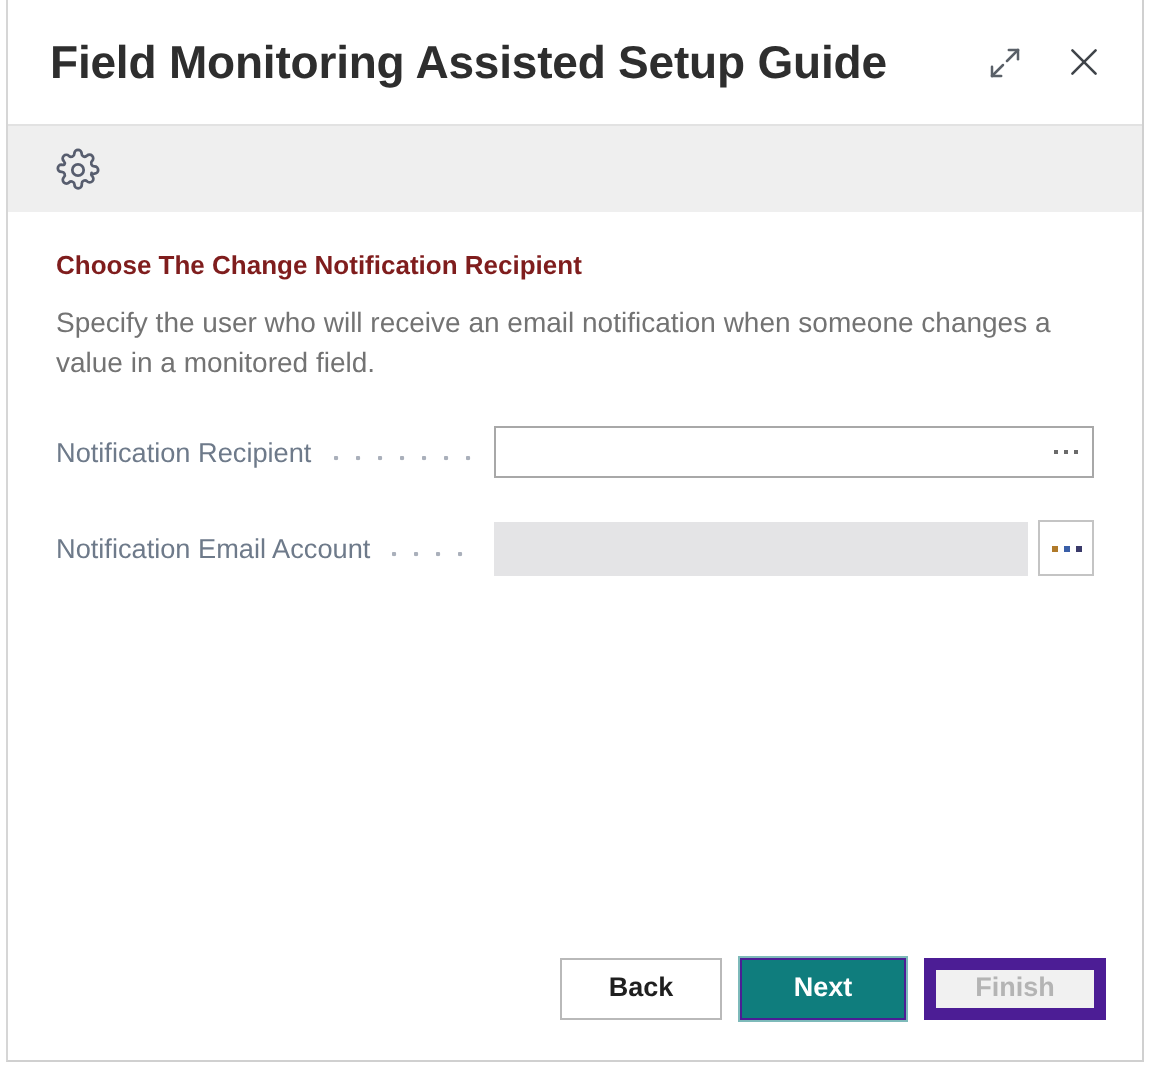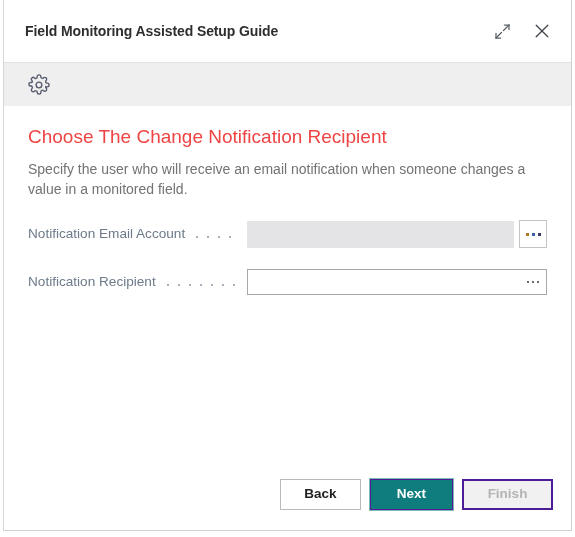--- a/index.html
+++ b/index.html
@@ -36,21 +36,21 @@
     height: 62px;
     flex: 0 0 62px;
     background: #ffffff;
     display: flex;
     align-items: center;
     padding: 0 16px 0 21px;
     box-sizing: border-box;
     position: relative;
   }
   .title-text {
-    font-size: 14px;
+    font-size: 23px;
     font-weight: 600;
     color: #2e2e2e;
     letter-spacing: -0.1px;
     white-space: nowrap;
     line-height: 1;
   }
   .titlebar-actions {
     margin-left: auto;
     display: flex;
     align-items: center;
@@ -94,23 +94,23 @@
   
   .content {
     flex: 1 1 auto;
     background: #ffffff;
     padding: 19px 24px 0 24px;
     box-sizing: border-box;
     position: relative;
   }
 
   .section-heading {
-    font-size: 19px;
-    font-weight: normal;
-    color: #ef4444;
+    font-size: 13px;
+    font-weight: bold;
+    color: #7f1d1d;
     margin: 0 0 9px 0;
     line-height: 1.3;
   }
   .section-desc {
     font-size: 14px;
     color: #737373;
     line-height: 1.45;
     margin: 0 0 22px 0;
     max-width: 505px;
   }
@@ -265,21 +265,21 @@
   .btn-next {
     background: #0f7d7d;
     border: 1px solid #4c1d95;
     outline: 1px solid #7ebaba;
     color: #ffffff;
     font-weight: bold;
     width: 83px;
   }
   .btn-finish {
     background: #f1f1f1;
-    border: 2px solid #4c1d95;
+    border: 6px solid #4c1d95;
     color: #b4b4b4;
     font-weight: bold;
     width: 91px;
     cursor: default;
   }
 </style>
 </head>
 <body>
 
 <div class="dialog">
@@ -313,50 +313,50 @@
         <path d="M19.4 13.5a1.65 1.65 0 0 0 .33 1.82l.06.06a2 2 0 1 1-2.83 2.83l-.06-.06a1.65 1.65 0 0 0-1.82-.33 1.65 1.65 0 0 0-1 1.51V20a2 2 0 1 1-4 0v-.09A1.65 1.65 0 0 0 9 18.4a1.65 1.65 0 0 0-1.82.33l-.06.06a2 2 0 1 1-2.83-2.83l.06-.06a1.65 1.65 0 0 0 .33-1.82 1.65 1.65 0 0 0-1.51-1H3a2 2 0 1 1 0-4h.09A1.65 1.65 0 0 0 4.6 9a1.65 1.65 0 0 0-.33-1.82l-.06-.06a2 2 0 1 1 2.83-2.83l.06.06a1.65 1.65 0 0 0 1.82.33H9a1.65 1.65 0 0 0 1-1.51V3a2 2 0 1 1 4 0v.09a1.65 1.65 0 0 0 1 1.51 1.65 1.65 0 0 0 1.82-.33l.06-.06a2 2 0 1 1 2.83 2.83l-.06.06a1.65 1.65 0 0 0-.33 1.82V9a1.65 1.65 0 0 0 1.51 1H21a2 2 0 1 1 0 4h-.09a1.65 1.65 0 0 0-1.51 1z"></path>
       </svg>
     </div>
   </div>
 
   <div class="content">
     <div class="section-heading">Choose The Change Notification Recipient</div>
     <div class="section-desc">Specify the user who will receive an email notification when someone changes a value in a monitored field.</div>
 
     <div class="field-row">
-      <div class="field-label">Notification Email Account</div>
-      <div class="leader"></div>
-      <div class="field-ctrl-wrap">
-        <div class="disabled-field"></div>
-        <button class="ellipsis-btn">
-          <span class="dots-btn">
-              <i></i>
-              <i></i>
-              <i></i>
-            </span>
-        </button>
-      </div>
-    </div>
-
-    <div class="field-row">
       <div class="field-label">Notification Recipient</div>
       <div class="leader"></div>
       <div class="field-ctrl-wrap">
         <div class="input-box">
           <input type="text" value="" placeholder="" style="">
           <span class="inline-ellipsis">
             <span class="dots-inline">
                 <i></i>
                 <i></i>
                 <i></i>
               </span>
           </span>
         </div>
       </div>
     </div>
+
+    <div class="field-row">
+      <div class="field-label">Notification Email Account</div>
+      <div class="leader"></div>
+      <div class="field-ctrl-wrap">
+        <div class="disabled-field"></div>
+        <button class="ellipsis-btn">
+          <span class="dots-btn">
+              <i></i>
+              <i></i>
+              <i></i>
+            </span>
+        </button>
+      </div>
+    </div>
   </div>
 
   <div class="footer">
     <button class="btn btn-back">Back</button>
     <button class="btn btn-next">Next</button>
     <button class="btn btn-finish">Finish</button>
   </div>
 
 </div>
 

